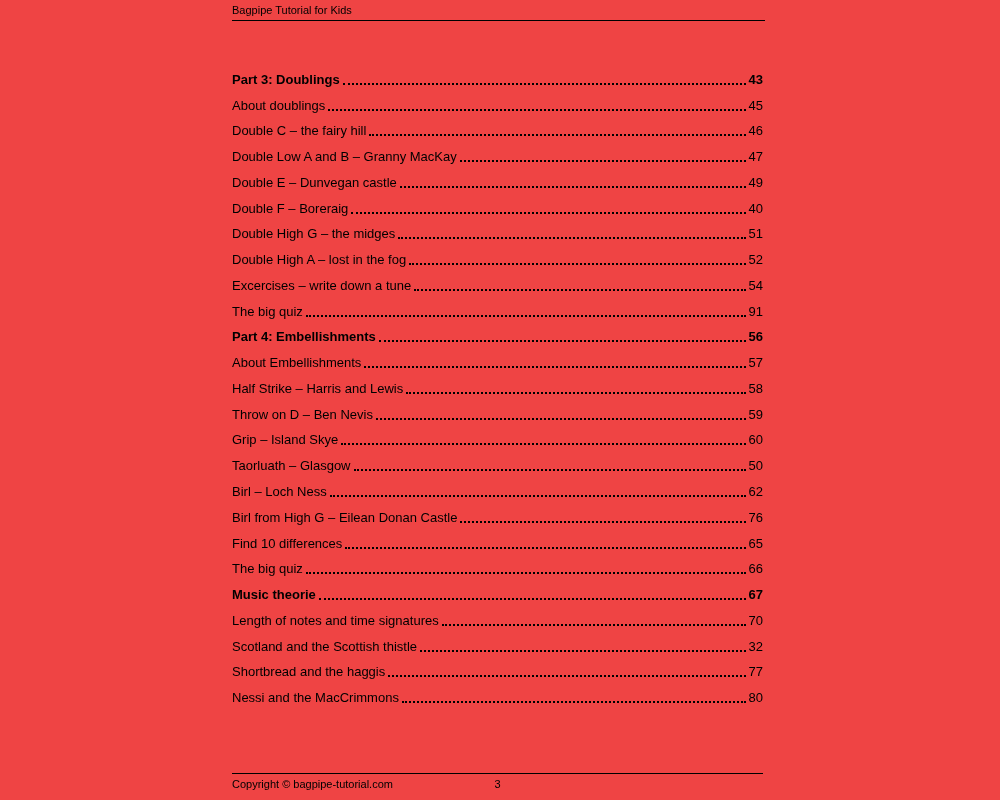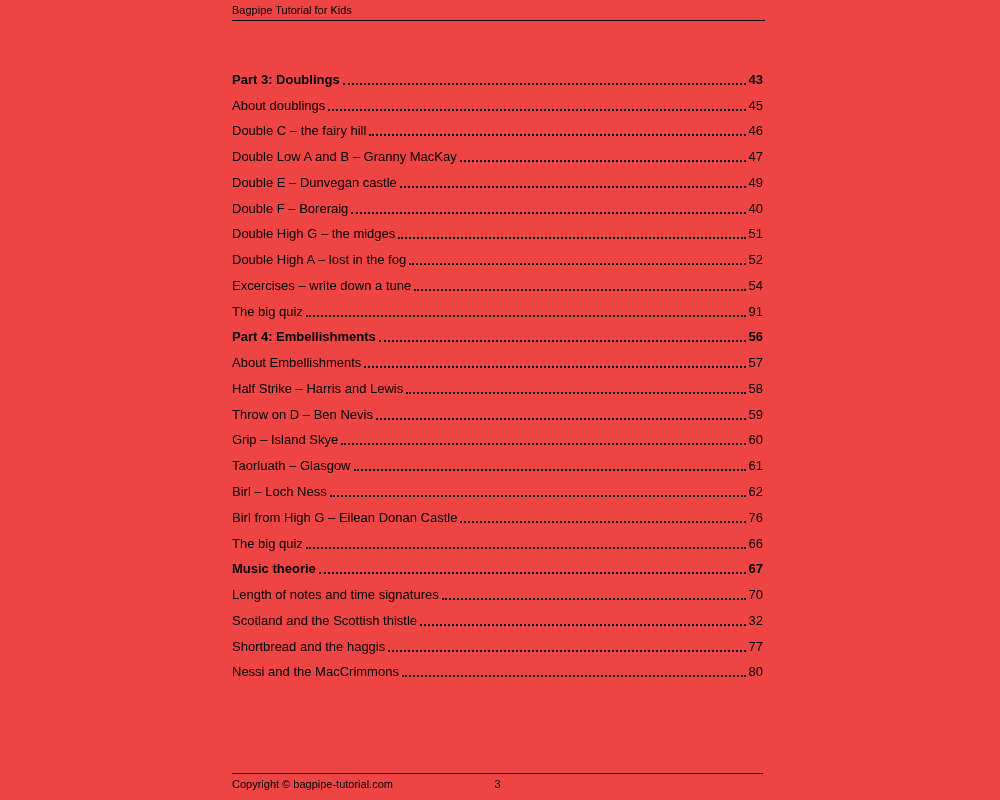--- a/index.html
+++ b/index.html
@@ -188,35 +188,40 @@
 
     <div class="toc-row">
       <span class="toc-title">Grip – Island Skye</span>
       <span class="toc-leader"></span>
       <span class="toc-page">60</span>
     </div>
 
     <div class="toc-row">
       <span class="toc-title">Taorluath – Glasgow</span>
       <span class="toc-leader"></span>
-      <span class="toc-page">61</span>
+      <span class="toc-page">50</span>
     </div>
 
     <div class="toc-row">
       <span class="toc-title">Birl – Loch Ness</span>
       <span class="toc-leader"></span>
       <span class="toc-page">62</span>
     </div>
 
     <div class="toc-row">
       <span class="toc-title">Birl from High G – Eilean Donan Castle</span>
       <span class="toc-leader"></span>
       <span class="toc-page">76</span>
     </div>
 
+    <div class="toc-row">
+      <span class="toc-title">Find 10 differences</span>
+      <span class="toc-leader"></span>
+      <span class="toc-page">65</span>
+    </div>
 
     <div class="toc-row">
       <span class="toc-title">The big quiz</span>
       <span class="toc-leader"></span>
       <span class="toc-page">66</span>
     </div>
 
     <div class="toc-row bold">
       <span class="toc-title">Music theorie</span>
       <span class="toc-leader"></span>

